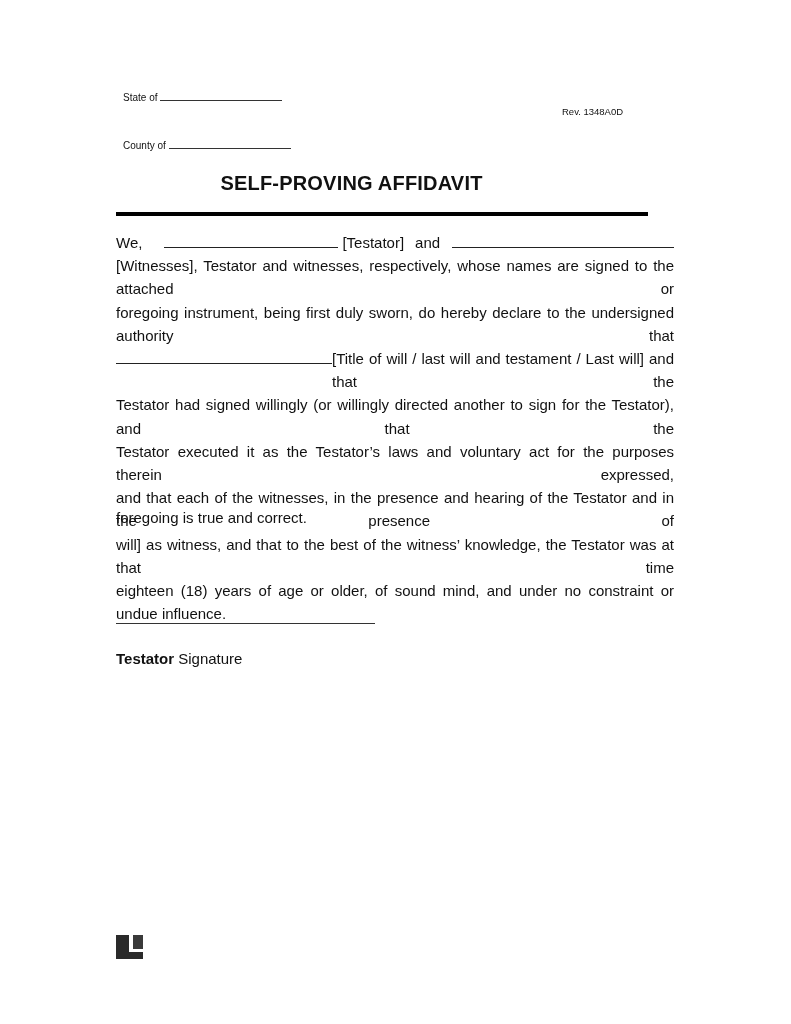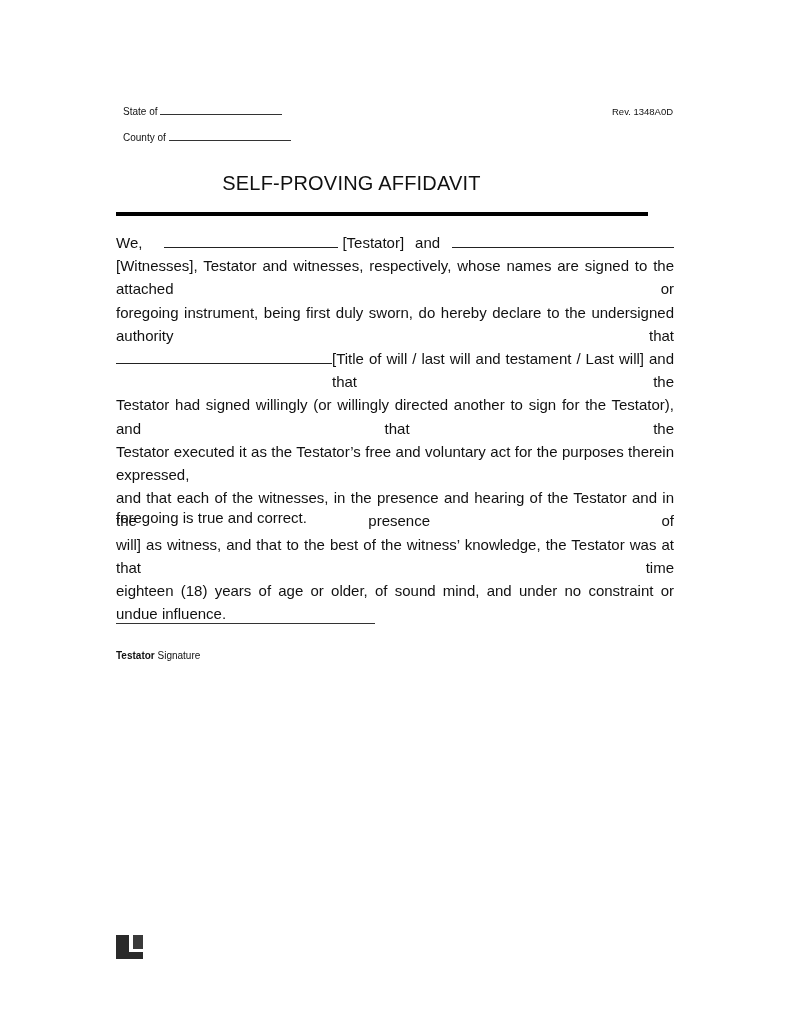--- a/index.html
+++ b/index.html
@@ -1,65 +1,65 @@
 <!DOCTYPE html>
 <html><head>
 <meta charset="utf-8">
 <style>
   html, body { margin: 0; padding: 0; background: #ffffff; }
   body { width: 791px; height: 1024px; position: relative; overflow: hidden;
          font-family: "Liberation Sans", sans-serif; color: #111; }
   .abs { position: absolute; }
   .small { font-size: 10px; }
   .field-line { display: inline-block; border-bottom: 1px solid #333; height: 10px; vertical-align: baseline; }
-  .title { left: 0; width: 703px; text-align: center; top: 172px; font-size: 20px; font-weight: normal; letter-spacing: 0.2px; }
+  .title { left: 0; width: 703px; text-align: center; top: 172px; font-size: 20px; font-weight: bold; letter-spacing: 0.2px; }
   .rule { left: 116px; top: 212px; width: 532px; height: 4px; background: #000; }
   .para { left: 116px; width: 558px; font-size: 15px; line-height: 23.2px; text-align: justify; }
   .blank { display: inline-block; border-bottom: 1px solid #222; height: 12px; vertical-align: baseline; }
   .sig-line { left: 116px; top: 623px; width: 259px; height: 1px; background: #333; }
-  .sig-label { left: 116px; top: 650px; font-size: 10px; }
+  .sig-label { left: 116px; top: 650px; font-size: 15px; }
   .logo { left: 116px; top: 935px; width: 27px; height: 24px; background: #2a2a2a; }
   .logo .cut-v { position: absolute; left: 13px; top: 0; width: 4px; height: 16px; background: #ffffff; }
   .logo .cut-h { position: absolute; left: 13px; top: 14px; width: 14px; height: 3px; background: #ffffff; }
   .logo .fill { position: absolute; left: 17px; top: 0; width: 10px; height: 14px; background: #3a3a3a; }
   .line { display: block; }
   .jl { text-align: justify; text-align-last: justify; }
 </style>
 </head>
 <body>
 
-<div class="abs small" style="left:123px; top:104px;">
+<div class="abs small" style="left:123px; top:90px;">
   <span>State of</span>
   <span class="field-line" style="width:122px;"></span>
 </div>
-<div class="abs small" style="left:123px; top:130px;">
+<div class="abs small" style="left:123px; top:138px;">
   <span>County of</span>
   <span class="field-line" style="width:122px;"></span>
 </div>
-<div class="abs small" style="left:612px; top:106px; font-size:9.5px;">Rev. 1348A0D</div>
+<div class="abs small" style="left:562px; top:106px; font-size:9.5px;">Rev. 1348A0D</div>
 
 <div class="abs title">SELF-PROVING AFFIDAVIT</div>
 <div class="abs rule"></div>
 
 <div class="abs para" style="top:231px;">
   <span class="line" style="display:flex; align-items:baseline;">
     <span>We,</span>
     <span class="blank" style="width:174px; margin-left:22px;"></span>
     <span style="margin-left:4px;">[Testator]</span>
     <span style="margin-left:11px;">and</span>
     <span class="blank" style="flex:1; margin-left:12px;"></span>
   </span>
   <span class="line jl">[Witnesses], Testator and witnesses, respectively, whose names are signed to the attached or</span>
   <span class="line jl">foregoing instrument, being first duly sworn, do hereby declare to the undersigned authority that</span>
   <span class="line" style="display:flex; align-items:baseline;">
     <span class="blank" style="width:216px;"></span>
     <span style="flex:1;" class="jl">[Title of will / last will and testament / Last will] and that the</span>
   </span>
   <span class="line jl">Testator had signed willingly (or willingly directed another to sign for the Testator), and that the</span>
-  <span class="line jl">Testator executed it as the Testator’s free and voluntary act for the purposes therein expressed,</span>
+  <span class="line jl">Testator executed it as the Testator’s laws and voluntary act for the purposes therein expressed,</span>
   <span class="line jl">and that each of the witnesses, in the presence and hearing of the Testator and in the presence of</span>
   <span class="line jl">will] as witness, and that to the best of the witness’ knowledge, the Testator was at that time</span>
   <span class="line">eighteen (18) years of age or older, of sound mind, and under no constraint or undue influence.</span>
 </div>
 
 <div class="abs para" style="top:506px;">
   <span class="line">foregoing is true and correct.</span>
 </div>
 
 <div class="abs sig-line"></div>

